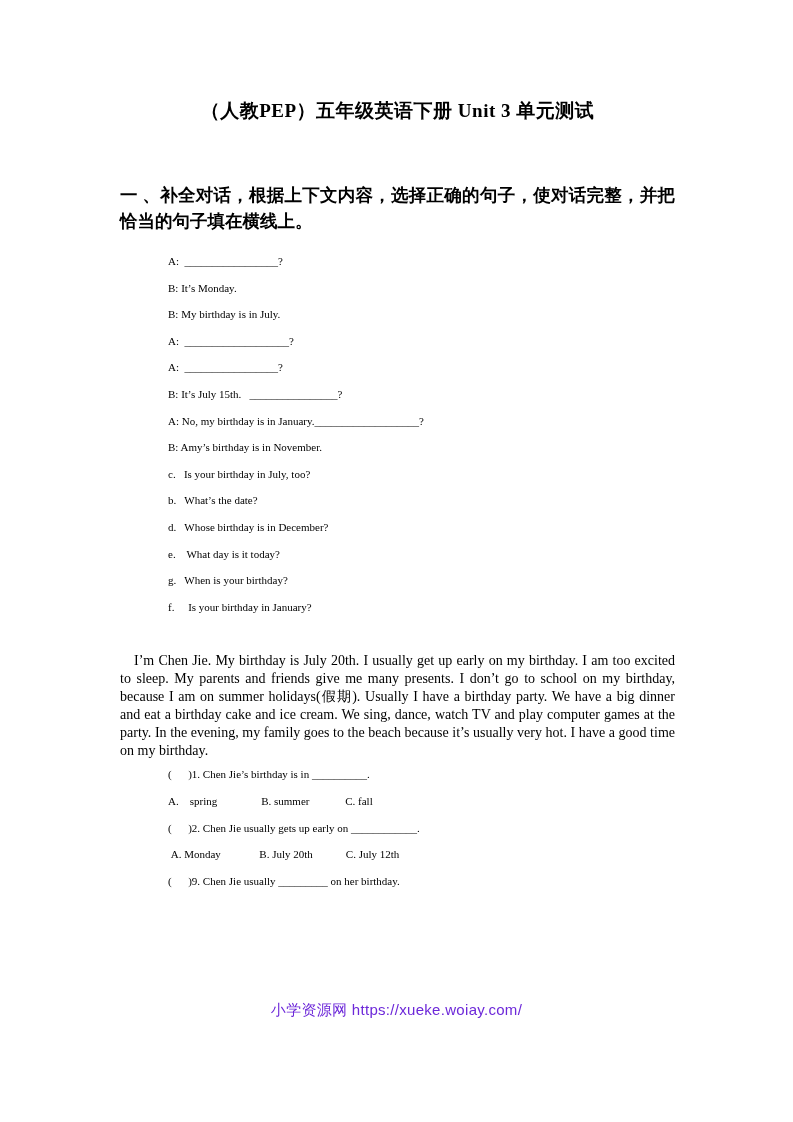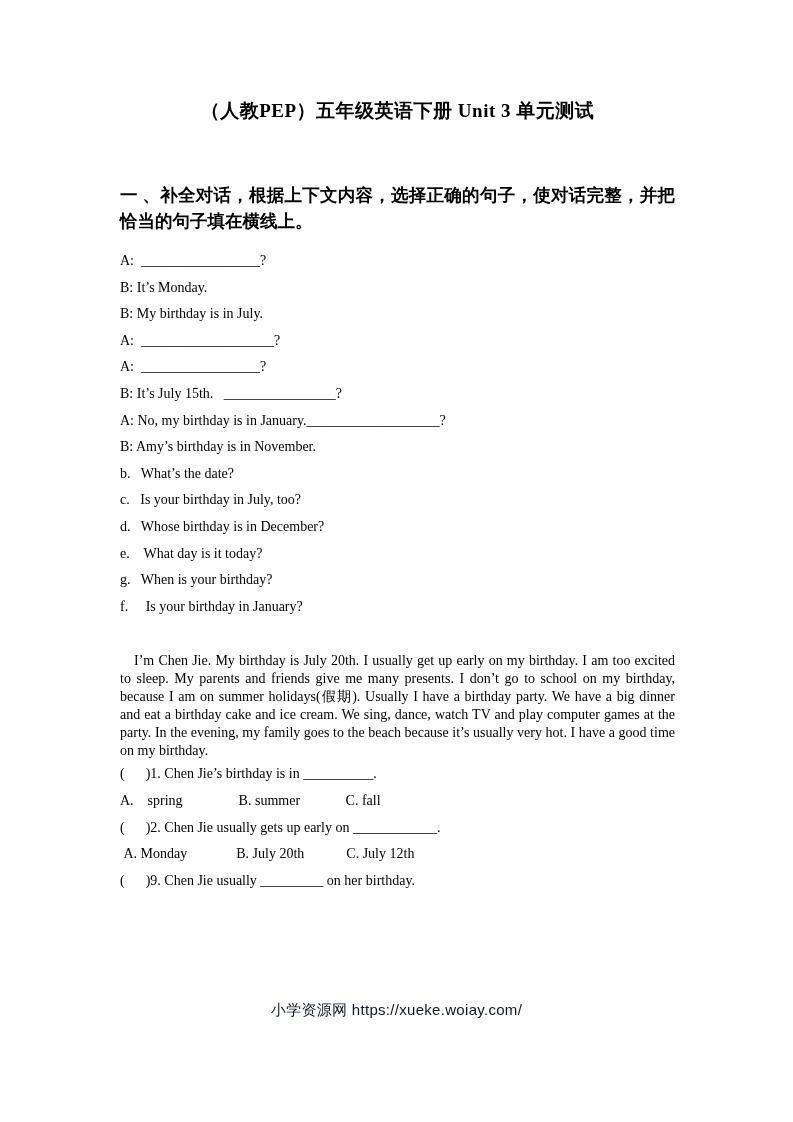--- a/index.html
+++ b/index.html
@@ -27,41 +27,42 @@
     white-space: pre-wrap;
   }
   .heading {
     font-size: 17.5px;
     font-weight: bold;
     line-height: 26px;
     margin-bottom: 14px;
     text-align: justify;
   }
   .line {
-    font-size: 14px;
+    font-size: 11px;
     line-height: 26.6px;
     white-space: pre-wrap;
+    margin-left: 48px;
   }
   .dialog, .options { margin-bottom: 0; }
   .section-2 { margin-top: 32px; }
   .passage {
     font-size: 14px;
     line-height: 18px;
     text-align: justify;
     text-indent: 14px;
     margin-bottom: 1px;
   }
   .footer {
     position: absolute;
     left: 0;
     bottom: 56px;
     width: 100%;
     text-align: center;
     font-size: 15px;
-    color: #0f172a;
+    color: #6d28d9;
     font-family: "Liberation Sans", "DejaVu Sans", sans-serif;
     letter-spacing: 0.3px;
   }
 </style>
 </head>
 <body>
 
 <div class="page">
 
   <h1 class="title">（人教PEP）五年级英语下册 Unit 3 单元测试</h1>
@@ -74,22 +75,22 @@
       <p class="line">B: It’s Monday.</p>
       <p class="line">B: My birthday is in July.</p>
       <p class="line">A:  ___________________?</p>
       <p class="line">A:  _________________?</p>
       <p class="line">B: It’s July 15th.   ________________?</p>
       <p class="line">A: No, my birthday is in January.___________________?</p>
       <p class="line">B: Amy’s birthday is in November.</p>
     </div>
 
     <div class="options">
+      <p class="line">c.   Is your birthday in July, too?</p>
       <p class="line">b.   What’s the date?</p>
-      <p class="line">c.   Is your birthday in July, too?</p>
       <p class="line">d.   Whose birthday is in December?</p>
       <p class="line">e.    What day is it today?</p>
       <p class="line">g.   When is your birthday?</p>
       <p class="line">f.     Is your birthday in January?</p>
     </div>
   </section>
 
   <section class="section-2">
 
     <p class="passage">I’m Chen Jie. My birthday is July 20th. I usually get up early on my birthday. I am too excited to sleep. My parents and friends give me many presents. I don’t go to school on my birthday, because I am on summer holidays(假期). Usually I have a birthday party. We have a big dinner and eat a birthday cake and ice cream. We sing, dance, watch TV and play computer games at the party. In the evening, my family goes to the beach because it’s usually very hot. I have a good time on my birthday.</p>

